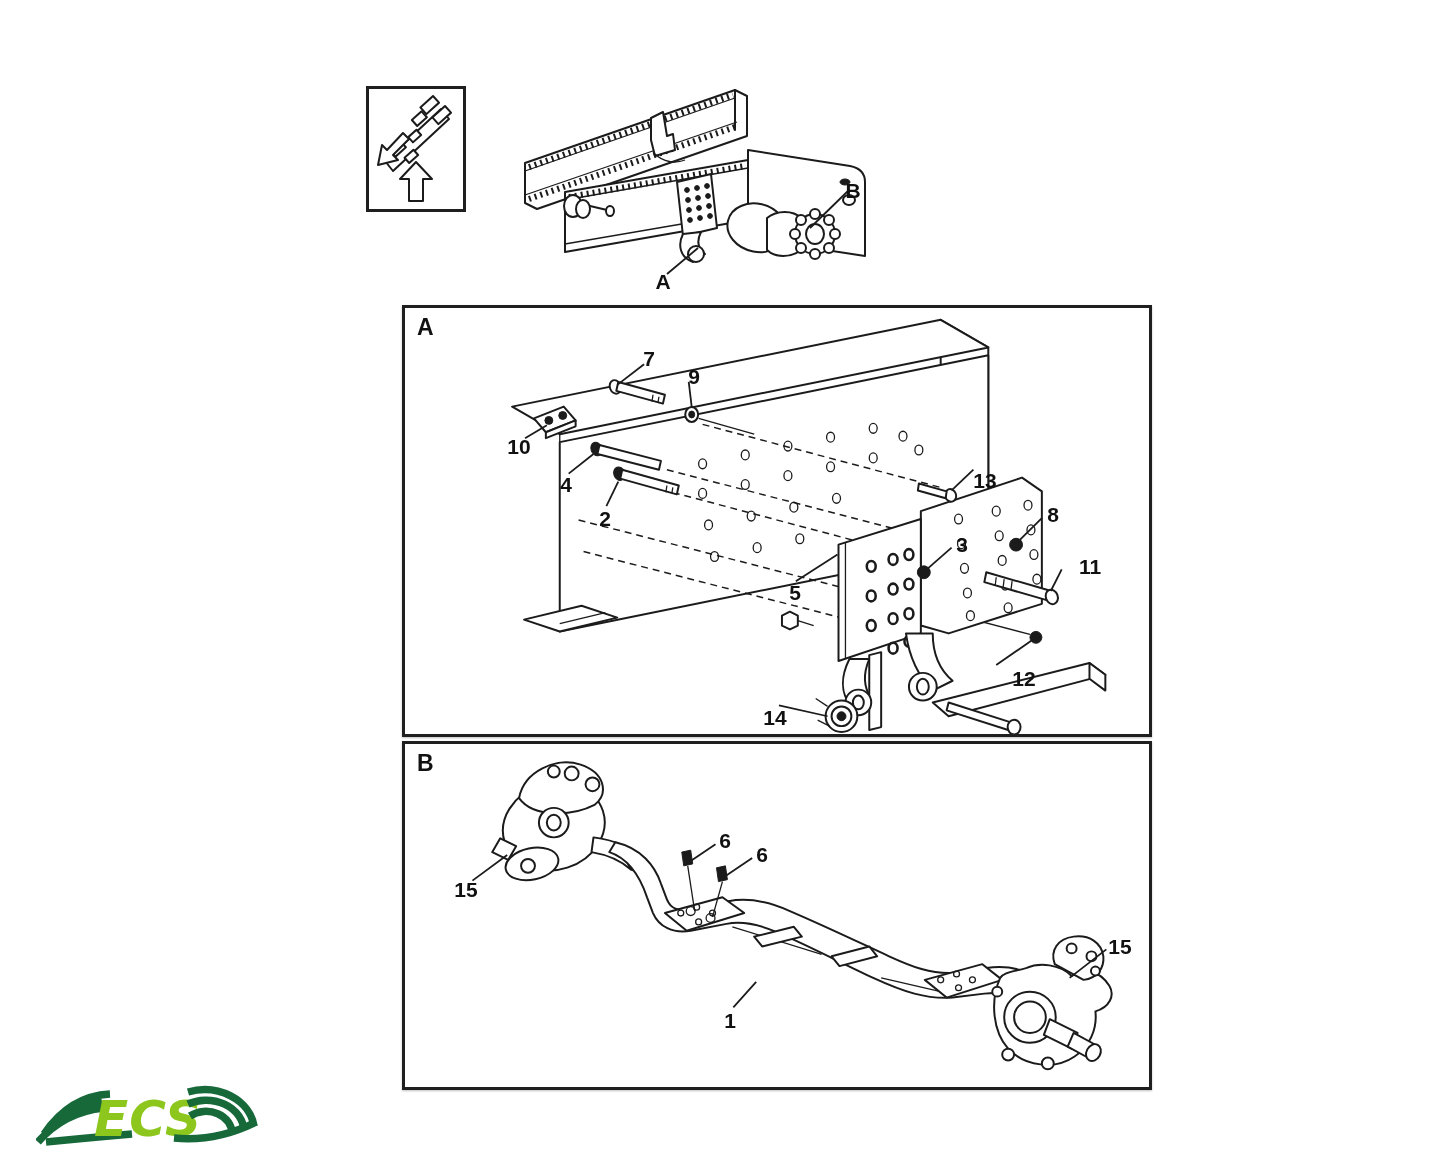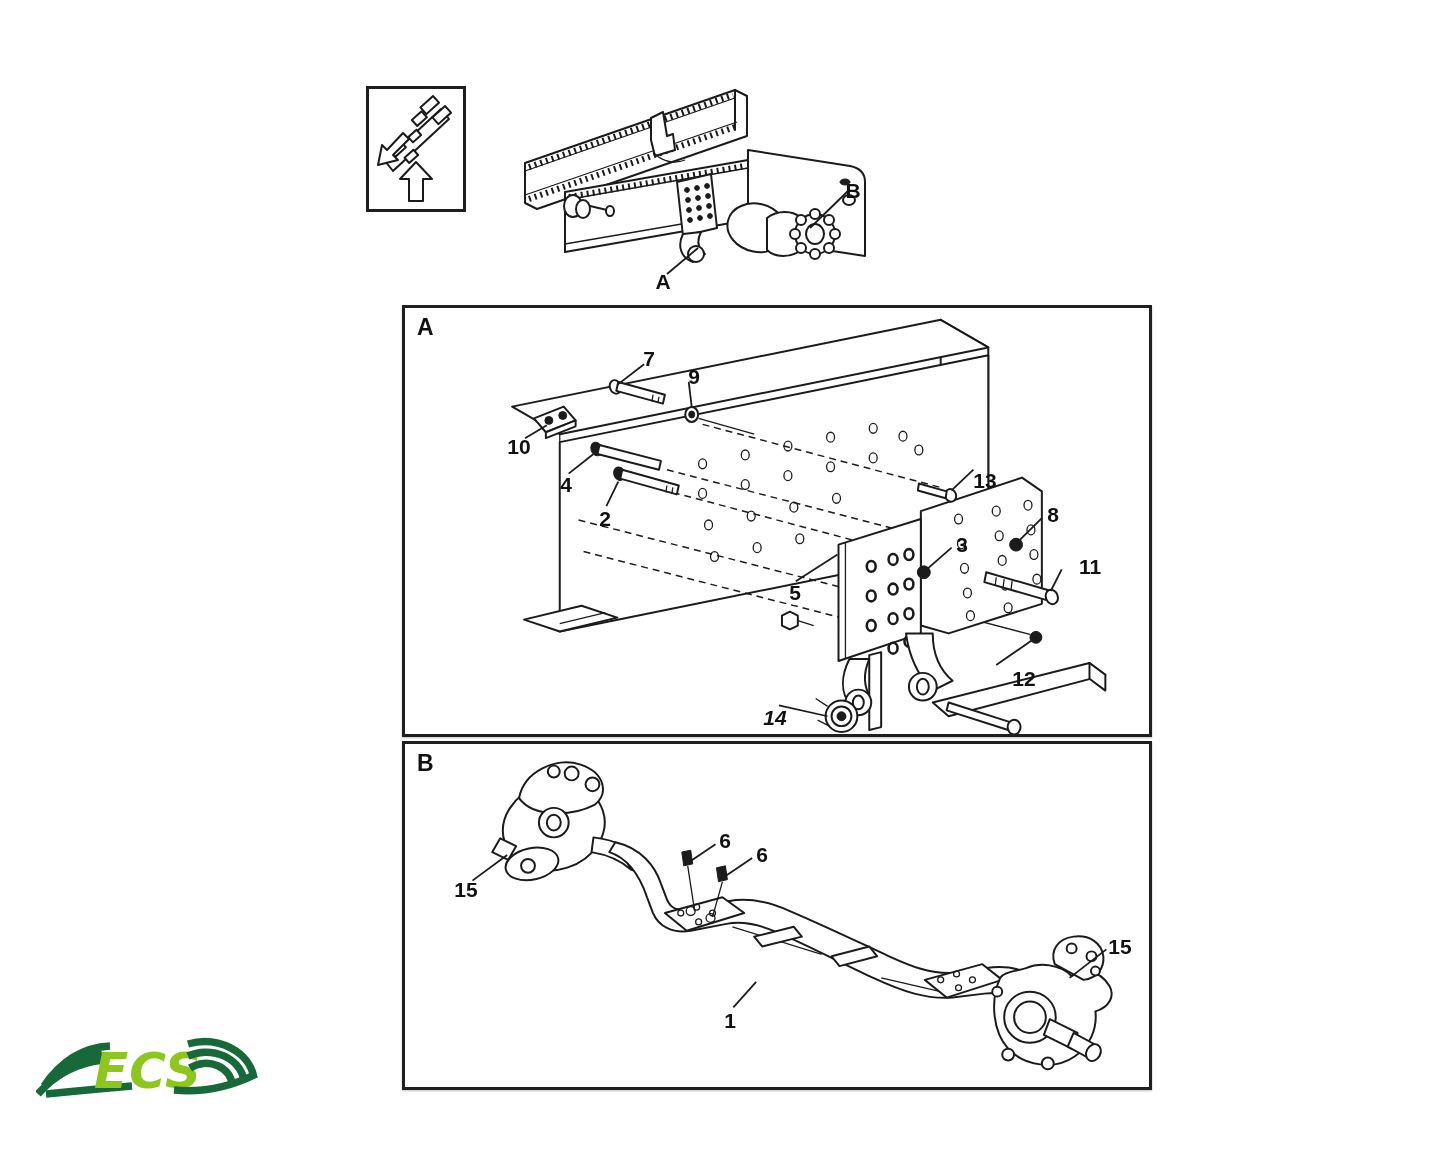--- a/index.html
+++ b/index.html
@@ -3,21 +3,21 @@
 <meta charset="utf-8">
 <style>
   html,body{margin:0;padding:0;background:#fff;}
   body{width:1445px;height:1156px;position:relative;font-family:"Liberation Sans",sans-serif;overflow:hidden;}
   .panel{position:absolute;left:402px;width:750px;border:3px solid #1f1f1f;background:#fff;box-sizing:border-box;box-shadow:0 1px 2px rgba(0,0,0,.25);}
   .panel svg{position:absolute;left:0;top:0;width:100%;height:100%;}
   .panel-label{position:absolute;left:12px;top:6px;font-weight:700;font-size:23px;color:#111;}
   .callout{position:absolute;transform:translate(-50%,-50%);font-weight:700;font-size:21px;color:#111;line-height:1;white-space:nowrap;}
   .orientation-box{position:absolute;left:366px;top:86px;width:100px;height:126px;border:3px solid #1f1f1f;box-sizing:border-box;background:#fff;}
   .overview{position:absolute;left:505px;top:78px;width:400px;height:230px;}
-  .logo{position:absolute;left:36px;top:1034px;width:232px;height:68px;}
+  .logo{position:absolute;left:36px;top:1082px;width:232px;height:68px;}
   svg .ln{stroke:#1b1b1b;fill:none;stroke-width:2;stroke-linejoin:round;stroke-linecap:round;}
   svg .fw{stroke:#1b1b1b;fill:#fff;stroke-width:2;stroke-linejoin:round;}
   svg .fd{stroke:#1b1b1b;fill:#1b1b1b;stroke-width:1;}
   svg .thin{stroke:#1b1b1b;fill:none;stroke-width:1.3;}
   svg .dash{stroke:#1b1b1b;fill:none;stroke-width:1.5;stroke-dasharray:7 5;}
   svg .hatch{stroke:#1b1b1b;fill:none;stroke-width:6;stroke-dasharray:2 4;}
   svg .leader{stroke:#1b1b1b;fill:none;stroke-width:1.8;}
 </style>
 </head>
 <body>
@@ -263,21 +263,21 @@
   <div class="callout" style="left:289px;top:68px;">9</div>
   <div class="callout" style="left:114px;top:138px;">10</div>
   <div class="callout" style="left:161px;top:176px;">4</div>
   <div class="callout" style="left:200px;top:210px;">2</div>
   <div class="callout" style="left:580px;top:172px;">13</div>
   <div class="callout" style="left:648px;top:206px;">8</div>
   <div class="callout" style="left:557px;top:236px;">3</div>
   <div class="callout" style="left:669px;top:258px;margin-left:16px;">11</div>
   <div class="callout" style="left:390px;top:284px;">5</div>
   <div class="callout" style="left:593px;top:370px;margin-left:26px;">12</div>
-  <div class="callout" style="left:370px;top:409px;font-style:italic;">14</div>
+  <div class="callout" style="left:370px;top:409px;">14</div>
 </div>
 
 <div class="panel" style="top:741px;height:349px;">
   <svg viewBox="0 0 750 349" preserveAspectRatio="none">
 
     <ellipse class="fw" cx="150" cy="84" rx="52" ry="44" transform="rotate(-18 150 84)"></ellipse>
     <path class="fw" d="M115,55 C120,28 152,13 177,21 C201,29 206,50 191,62 C170,73 130,76 115,55 Z"></path>
     <circle class="fw" cx="168" cy="30" r="7"></circle>
       <circle class="fw" cx="189" cy="41" r="7"></circle>
       <circle class="fw" cx="150" cy="28" r="6"></circle>

